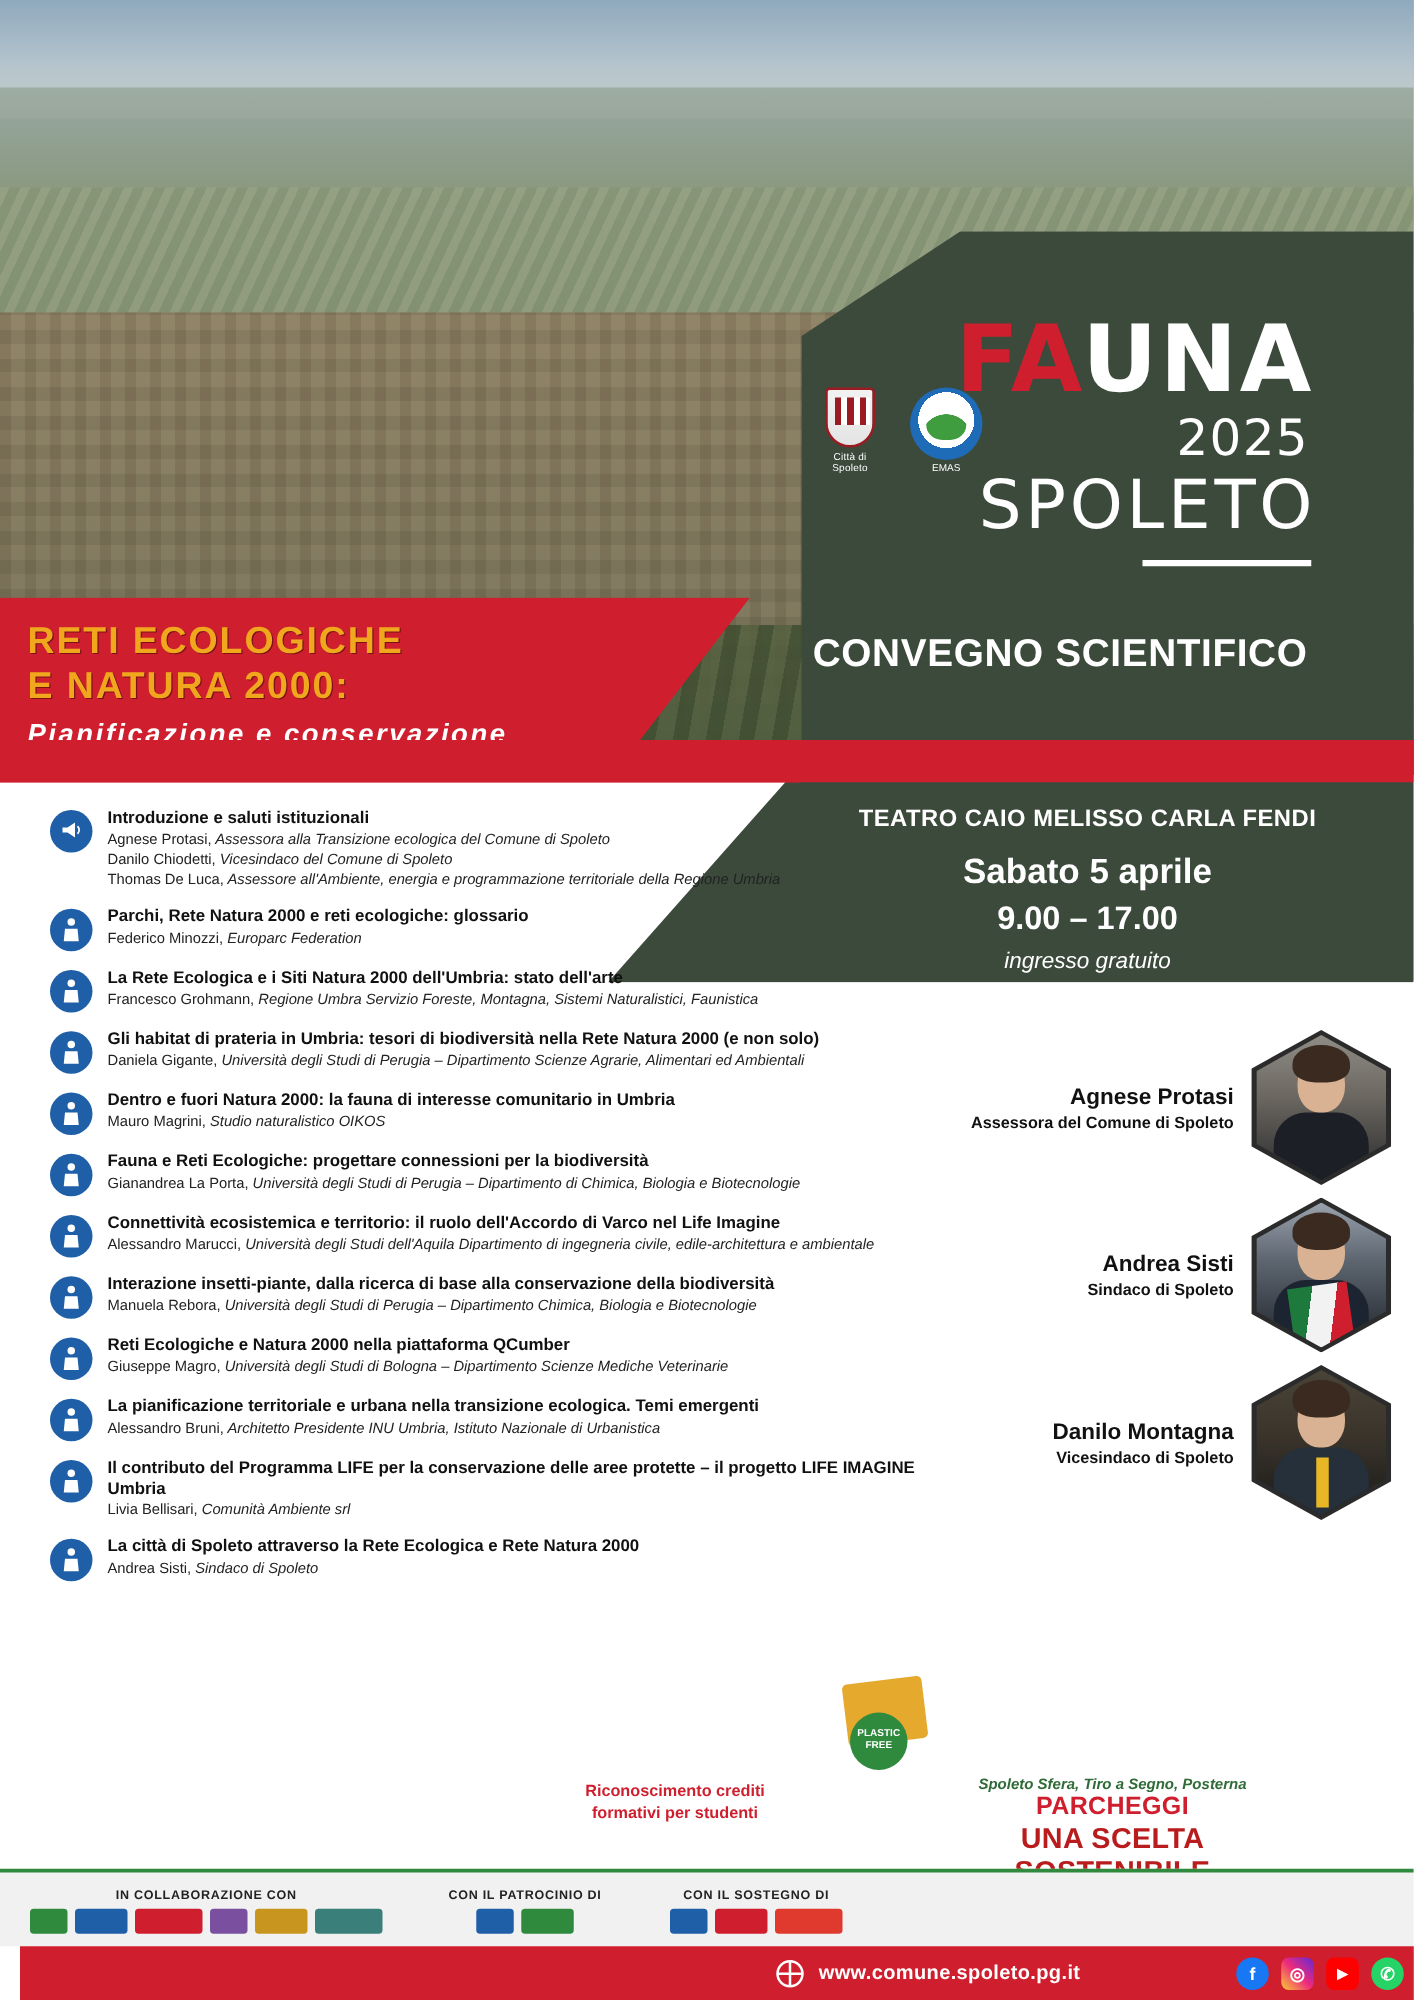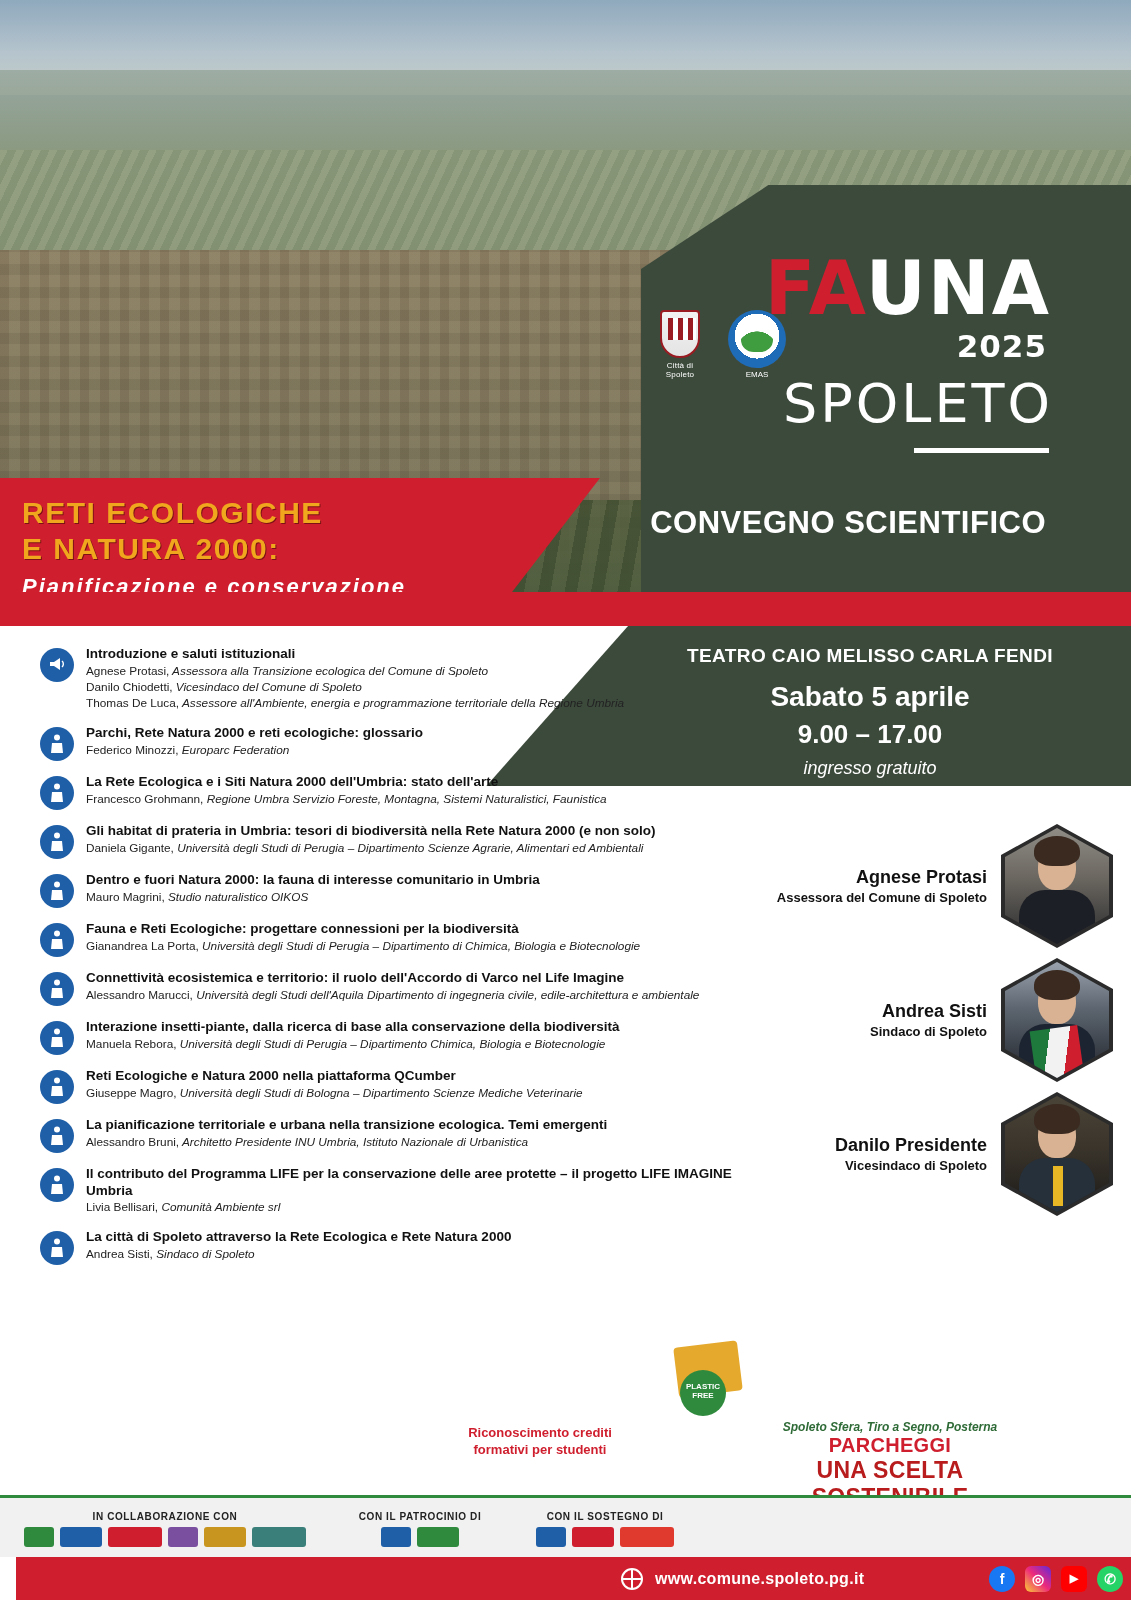--- a/index.html
+++ b/index.html
@@ -84,21 +84,21 @@
 
   .fauna {
     position: absolute; right: 80px; top: 245px;
     font-size: 74px; font-weight: bold; letter-spacing: 2px;
     font-family: "DejaVu Sans", sans-serif;
   }
   .fauna .f-red { color: #cf1f2e; }
   .fauna .f-white { color: #ffffff; }
   .year {
     position:absolute; right: 84px; top: 328px;
-    color:#fff; font-size: 31px; font-weight: bold; letter-spacing:1px;
+    color:#fff; font-size: 40px; font-weight: normal; letter-spacing:1px;
     font-family: "DejaVu Sans", sans-serif;
     text-align: right;
   }
   .spoleto {
     position:absolute; right: 78px; top: 372px;
     color:#fff; font-size: 54px; letter-spacing: 3px;
     font-family: "DejaVu Sans", sans-serif;
   }
   .rule { position:absolute; right: 82px; top: 448px; width: 135px; height: 5px; background:#fff; }
 
@@ -453,21 +453,21 @@
             <div class="sash"></div>
             <div class="tie"></div>
             <div class="head"></div>
             <div class="hair"></div>
           </div>
         </div>
       </div>
     </div>
     <div class="portrait-row">
       <div class="portrait-txt">
-        <div class="pname">Danilo Presidente</div>
+        <div class="pname">Danilo Montagna</div>
         <div class="prole">Vicesindaco di Spoleto</div>
       </div>
       <div class="hexwrap">
         <div class="hexinner">
           <div class="face f4">
             <div class="body"></div>
             <div class="sash"></div>
             <div class="tie"></div>
             <div class="head"></div>
             <div class="hair"></div>

